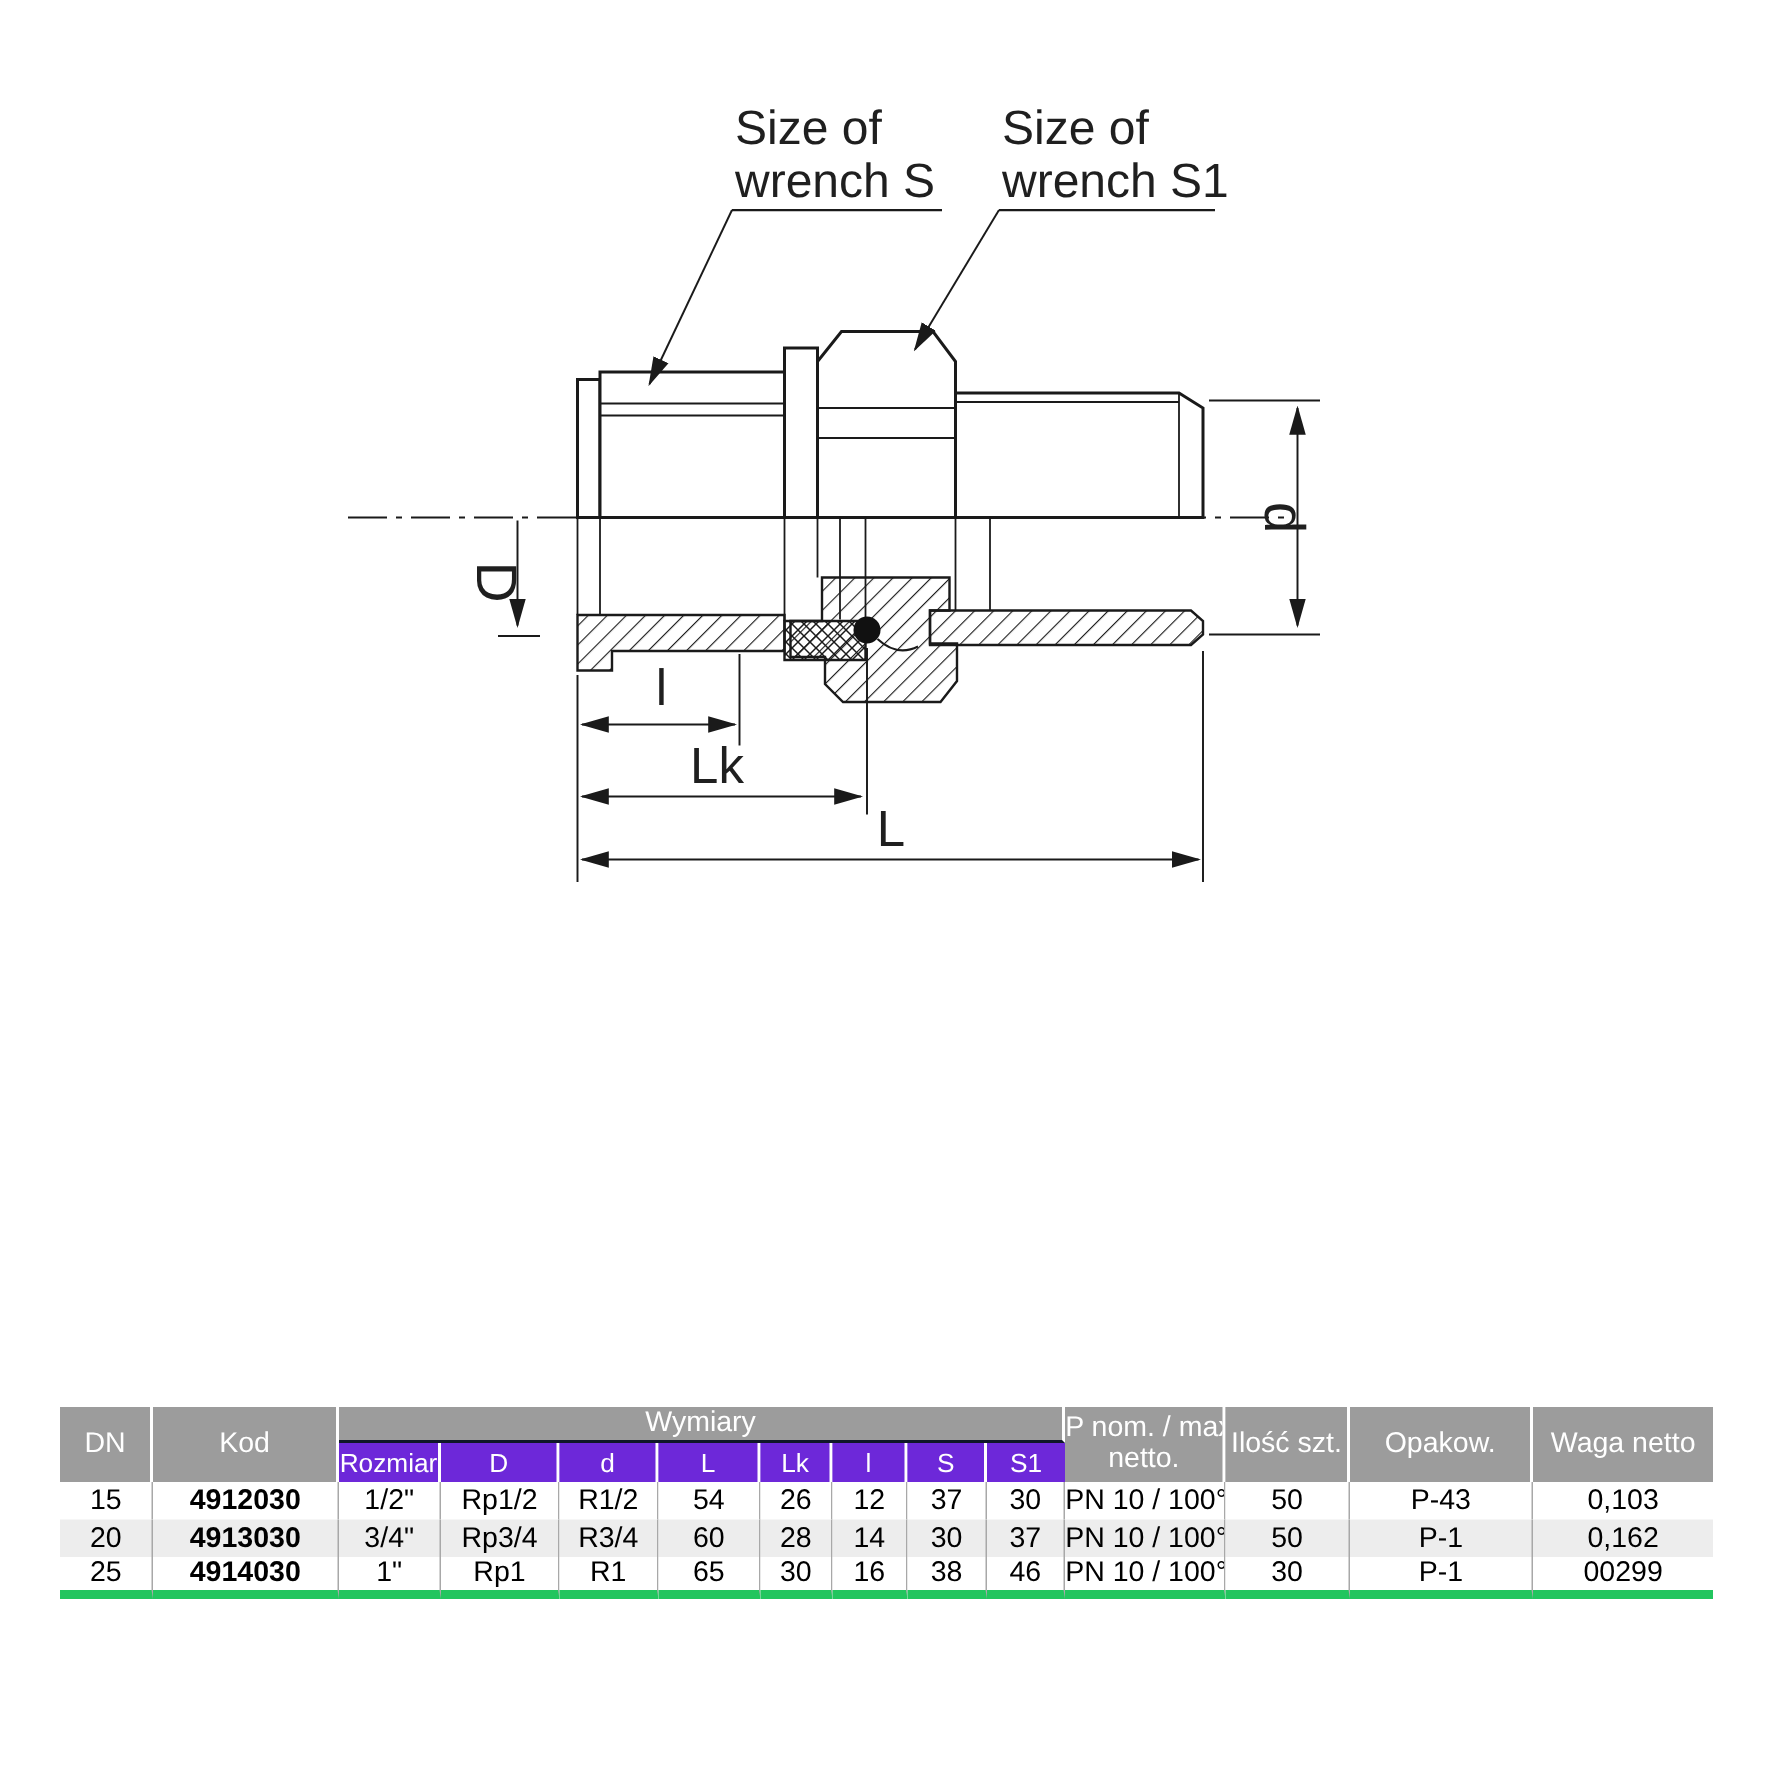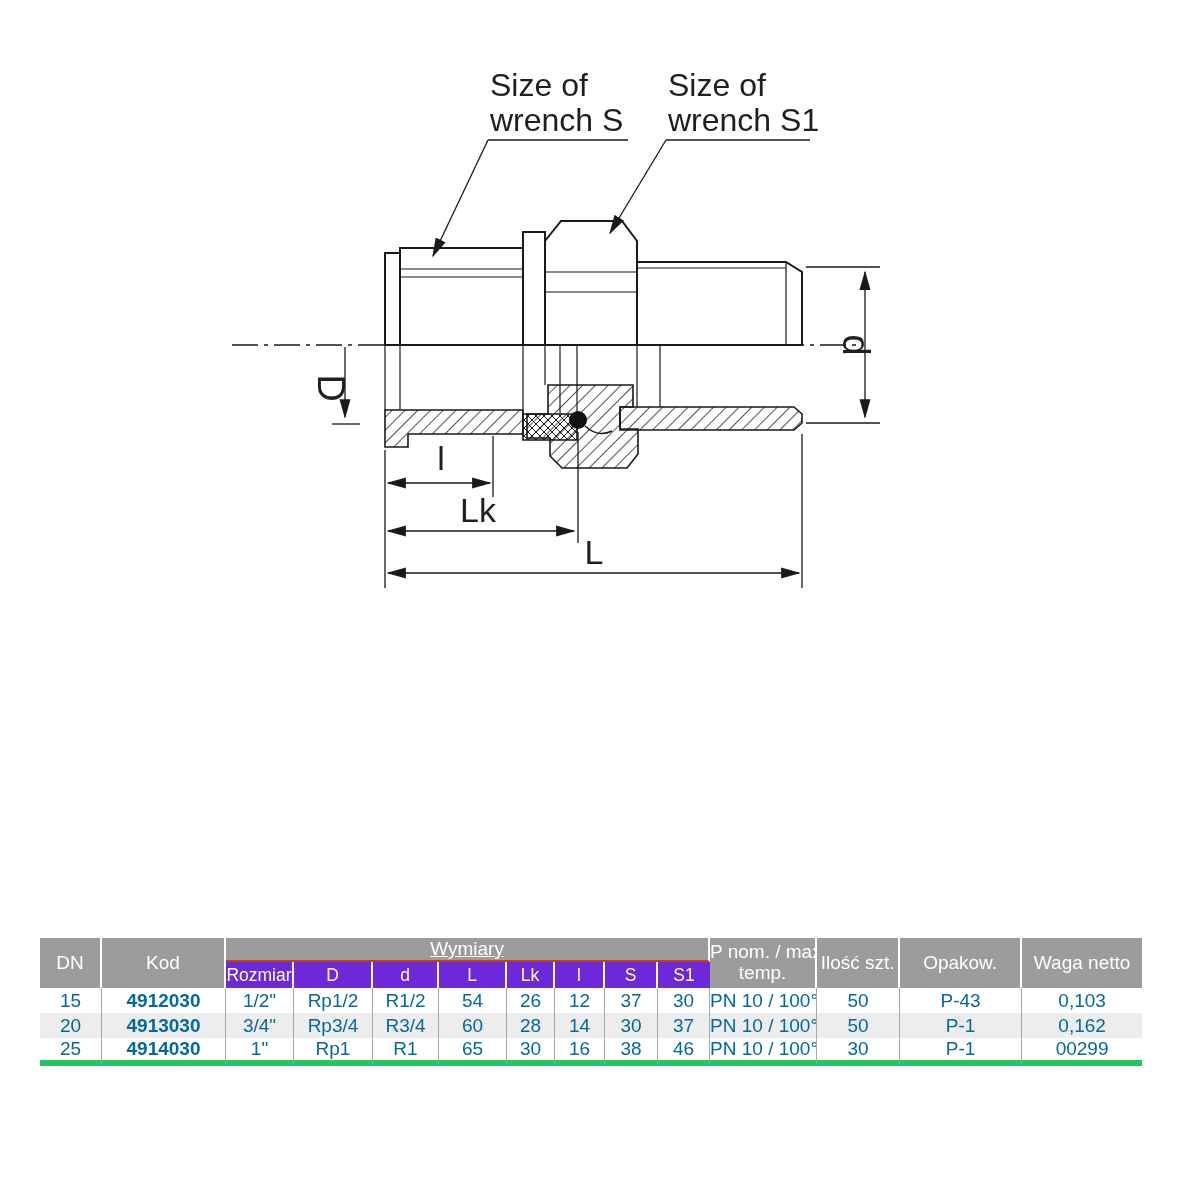--- a/index.html
+++ b/index.html
@@ -6,24 +6,24 @@
   #page{position:relative;width:1181px;height:1181px;background:#fff;overflow:hidden;
         font-family:"Liberation Sans",sans-serif;}
   #drawing{position:absolute;left:0;top:0;}
   #table-wrap{position:absolute;left:40px;top:938px;width:1102px;}
   table.spec{table-layout:fixed;border-spacing:0;width:1102px;font-family:"Liberation Sans",sans-serif;}
   table.spec th,table.spec td{box-sizing:border-box;padding:0;text-align:center;vertical-align:middle;
         white-space:nowrap;overflow:hidden;}
   table.spec th{background:#9c9c9c;color:#fff;font-weight:normal;font-size:19px;
         border-right:2px solid #fff;}
   table.spec th:last-child{border-right:none;}
-  tr.h1 th.wym{height:21px;border-bottom:2px solid #c2410c;text-decoration:underline;}
+  tr.h1 th.wym{height:21px;border-bottom:2px solid #0f172a;}
   tr.h2 th{height:26px;background:#6d28d9;font-size:17.5px;}
   th.pnh{font-size:18px;line-height:1.08;}
-  table.spec td{height:25px;font-size:19px;color:#0369a1;border-right:1px solid #a8a8a8;background:#fff;}
+  table.spec td{height:25px;font-size:19px;color:#000000;border-right:1px solid #a8a8a8;background:#fff;}
   table.spec td:last-child{border-right:none;}
   tbody tr.alt td{background:#ededed;}
   tbody tr:last-child td{border-bottom:6px solid #22c55e;}
   td.kod{font-weight:bold;}
   td.pn{font-size:17px;}
   text{font-family:"Liberation Sans",sans-serif;fill:#1f1f1f;}
 </style>
 </head>
 <body>
 
@@ -134,21 +134,21 @@
         <col style="width:122px">
           <col style="width:120px">
       </colgroup>
       <thead>
         <tr class="h1">
           <th rowspan="2">DN</th>
           <th rowspan="2">Kod</th>
           <th colspan="8" class="wym">Wymiary</th>
           <th rowspan="2" class="pnh">
             <div>P nom. / max</div>
-            <div>temp.</div>
+            <div>netto.</div>
           </th>
           <th rowspan="2">Ilość szt.</th>
           <th rowspan="2">Opakow.</th>
           <th rowspan="2">Waga netto</th>
         </tr>
         <tr class="h2">
           <th>Rozmiar</th>
           <th>D</th>
           <th>d</th>
           <th>L</th>

